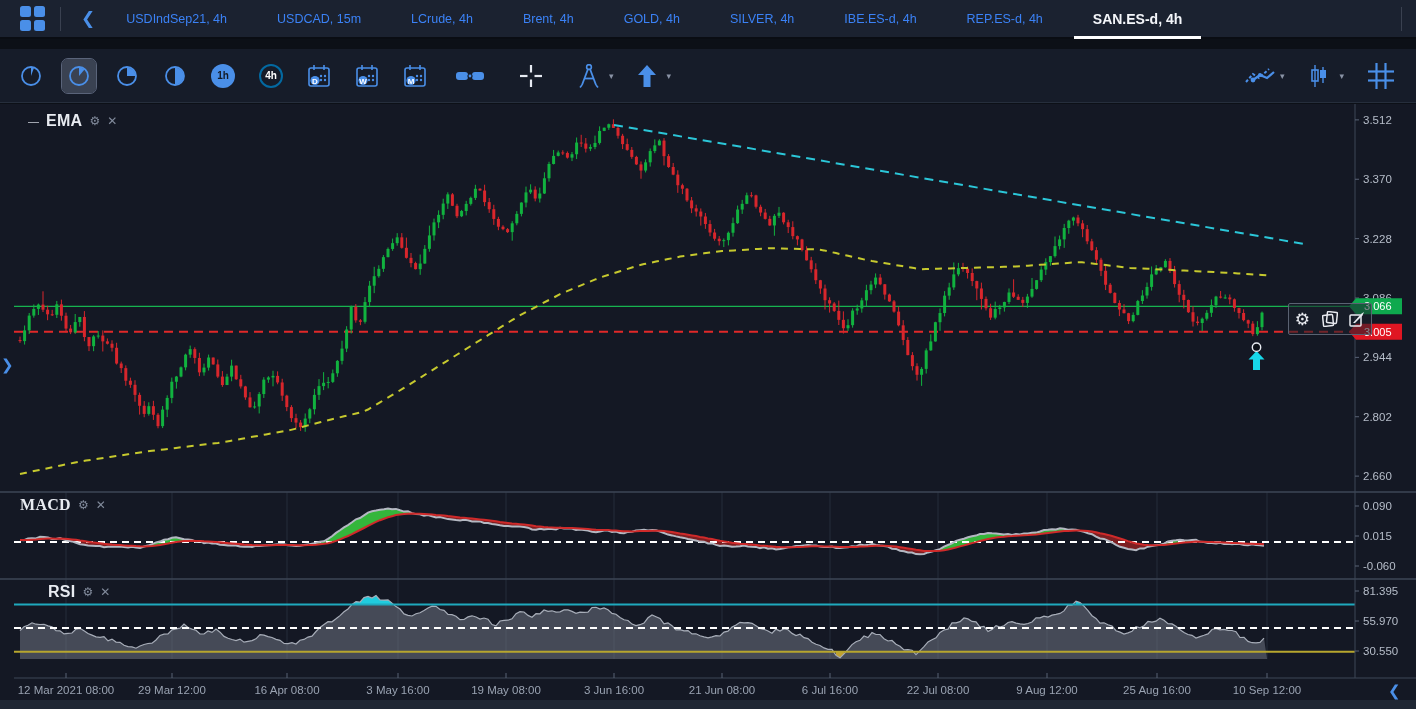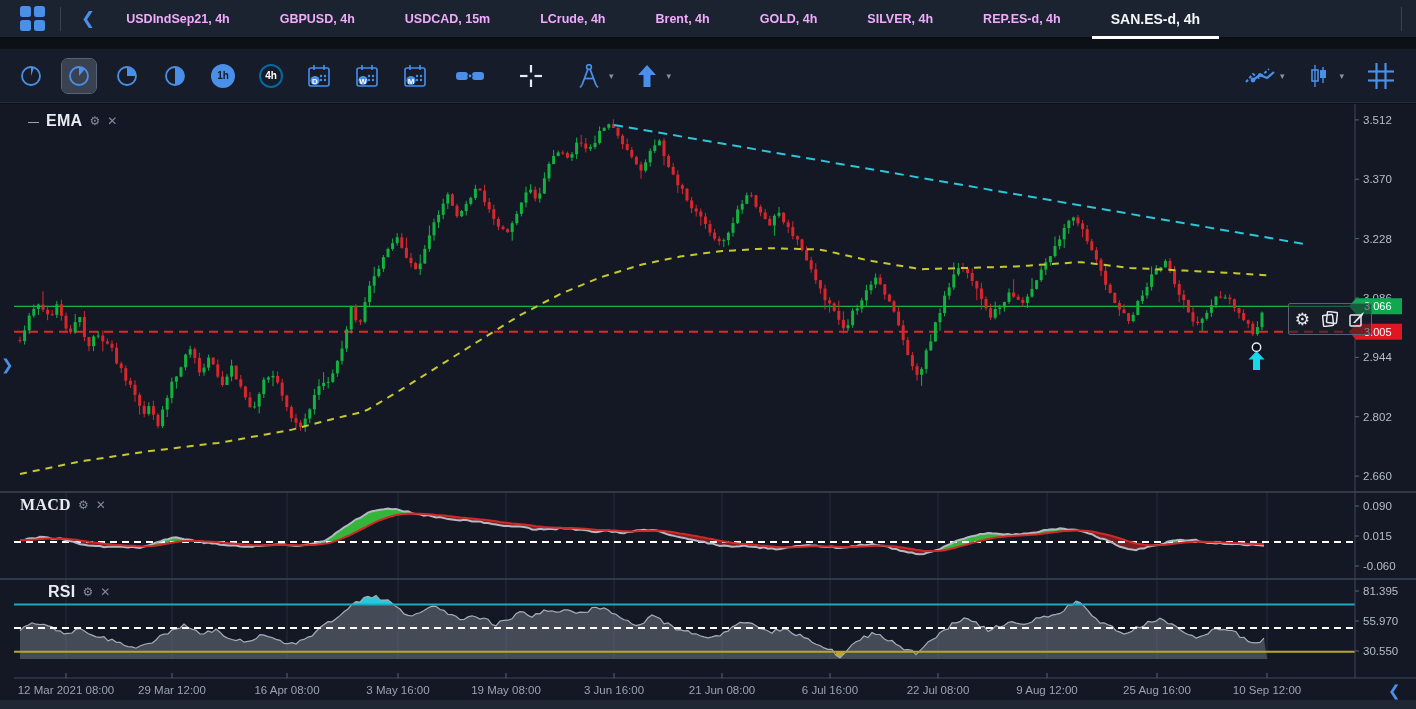--- a/index.html
+++ b/index.html
@@ -10,21 +10,21 @@
   
   #tabbar{position:absolute;left:0;top:8;width:1416px;height:39px;background:#1b2230;
     display:flex;align-items:center;border-bottom:2px solid #0a0d13;}
   .apps-grid{width:26px;height:26px;margin-left:20px;display:grid;grid-template-columns:11px 11px;
     grid-template-rows:11px 11px;gap:3px;cursor:pointer;}
   .apps-grid span{background:#4a8fe8;border-radius:2.5px;display:block;}
   .vsep{width:1px;height:24px;background:#3a4150;margin:0 14px;}
   .chev{color:#4a8fe8;font-size:17px;line-height:1;cursor:pointer;padding:2px 6px;user-select:none;}
   #tabs{display:flex;align-items:center;height:100%;flex:1;}
   .tab{position:relative;height:100%;display:flex;align-items:center;padding:0 25px;
-    color:#f0abfc;font-size:12.5px;cursor:pointer;white-space:nowrap;font-weight:bold;}
+    color:#3b82f6;font-size:12.5px;cursor:pointer;white-space:nowrap;}
   .tab.active{color:#f4f6fa;font-size:14px;font-weight:bold;}
   .tab.active::after{content:"";position:absolute;left:6px;right:6px;bottom:-2px;height:3px;background:#ffffff;}
 
   
   #toolbar{position:absolute;left:0;top:49px;width:1416px;height:54px;background:#161c29;
     display:flex;align-items:center;border-bottom:1px solid #262e3c;}
   .tbtn{width:34px;height:34px;display:flex;align-items:center;justify-content:center;
     margin-left:14px;cursor:pointer;border-radius:6px;position:relative;}
   .tbtn.selbg{background:#3a4252;outline:1px solid #5a647a;}
   .tf-text{width:24px;height:24px;border-radius:50%;display:flex;align-items:center;justify-content:center;
@@ -72,26 +72,26 @@
     <div class="apps-grid">
       <span></span>
         <span></span>
         <span></span>
         <span></span>
     </div>
     <div class="vsep"></div>
     <div class="chev">❮</div>
     <nav id="tabs">
         <div class="tab">USDIndSep21, 4h</div>
-        <div class="tab">GBPUSD, 4h</div>
         <div class="tab">USDCAD, 15m</div>
         <div class="tab">LCrude, 4h</div>
         <div class="tab">Brent, 4h</div>
         <div class="tab">GOLD, 4h</div>
         <div class="tab">SILVER, 4h</div>
+        <div class="tab">IBE.ES-d, 4h</div>
         <div class="tab">REP.ES-d, 4h</div>
         <div class="tab active">SAN.ES-d, 4h</div>
       </nav>
     <div class="vsep"></div>
 
   </header>
 
   <div id="toolbar">
     <div class="tbtn">
       <svg width="24" height="24" viewBox="0 0 24 24">

